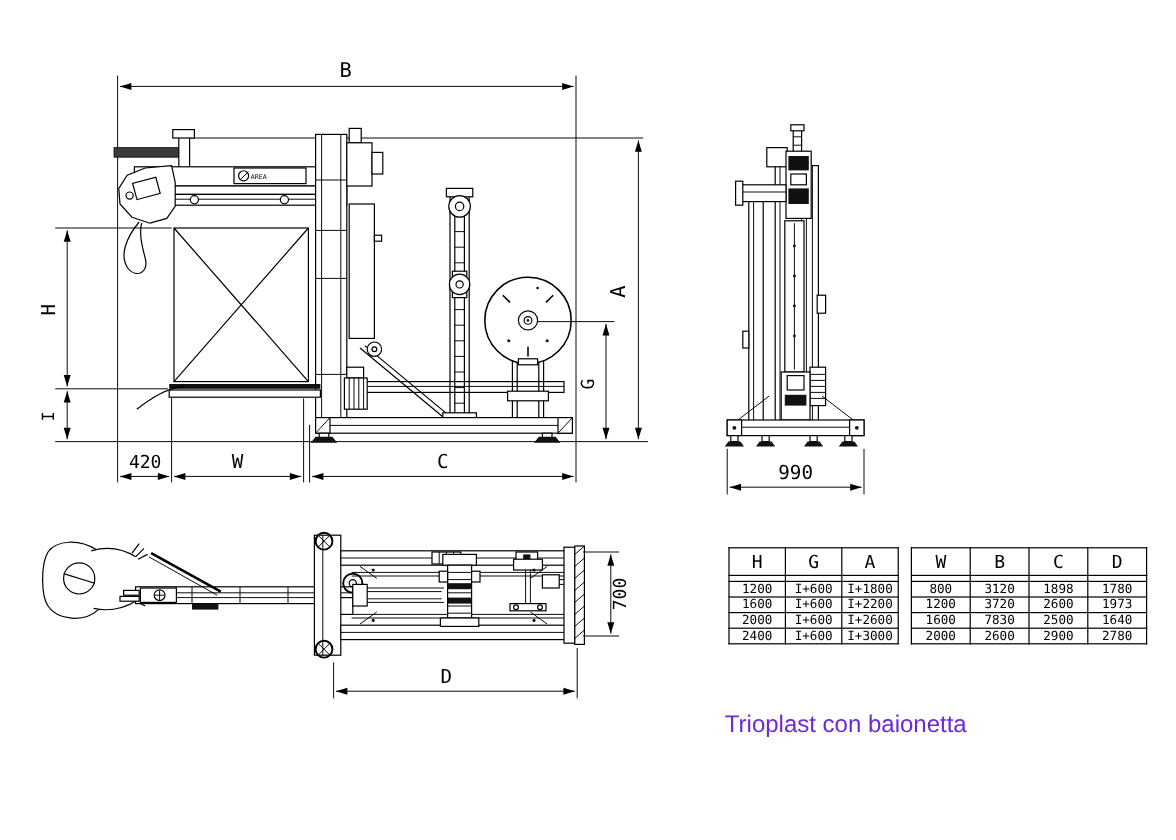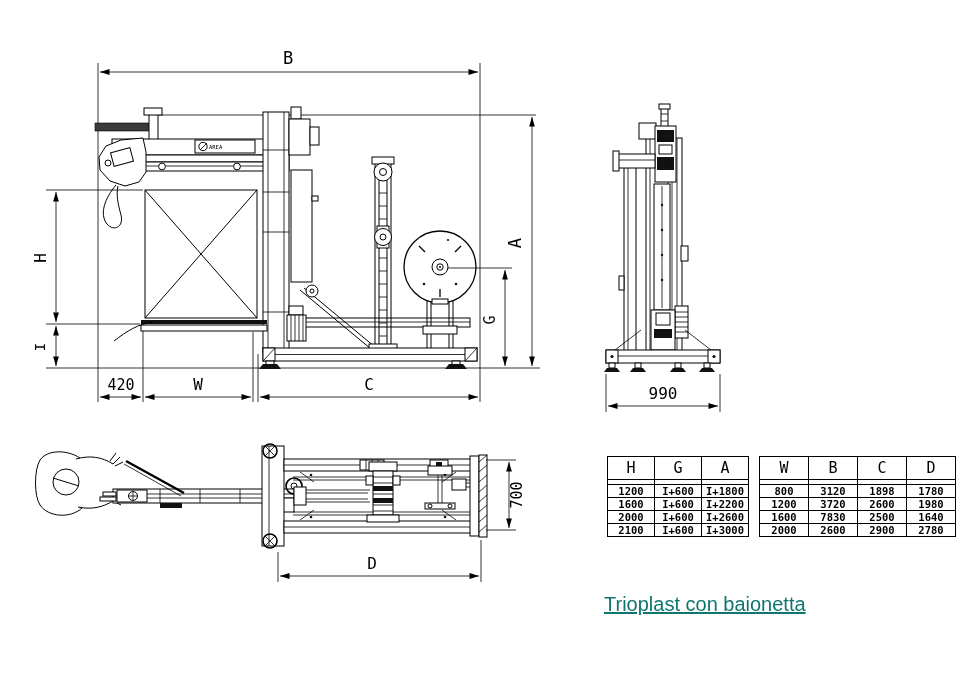--- a/index.html
+++ b/index.html
@@ -16,23 +16,23 @@
   .fg{fill:#3a3a3a;stroke:#000;stroke-width:.6}
   .fd{fill:#111;stroke:none}
   .dim{stroke:#000;stroke-width:.8;fill:none}
   .dimtxt{font-family:"DejaVu Sans Mono","Liberation Mono",monospace;fill:#000}
   
   .spec{position:absolute;border-collapse:collapse;table-layout:fixed;background:#fff;border:1.5px solid #000;}
   .spec td{border:1px solid #000;text-align:center;vertical-align:middle;padding:0;
            font-family:"DejaVu Sans Mono","Liberation Mono",monospace;color:#000;overflow:hidden;}
   .spec tr.hdr td{height:22px;font-size:15px;}
   .spec tr.gap td{height:4px;}
-  .spec tr.row td{height:12px;font-size:10.5px;font-weight:bold;}
+  .spec tr.row td{height:12px;font-size:10.5px;font-weight:normal;}
   
-  .title{position:absolute;left:604px;top:590px;font-size:20px;line-height:29px;color:#0f766e;text-decoration:underline;}
+  .title{position:absolute;left:604px;top:590px;font-size:20px;line-height:29px;color:#6d28d9;}
 </style>
 </head>
 <body>
 
 <div class="canvas">
 
 <svg width="980" height="700" viewBox="0 0 980 700">
   <defs>
     <marker id="arr" markerUnits="userSpaceOnUse" markerWidth="11" markerHeight="8" refX="10" refY="4" orient="auto-start-reverse">
       <path d="M0.5,1.1 L10,4 L0.5,6.9 Z" fill="#000"></path>
@@ -324,21 +324,21 @@
     <td>1600</td>
           <td>I+600</td>
           <td>I+2200</td>
   </tr>
   <tr class="row">
     <td>2000</td>
           <td>I+600</td>
           <td>I+2600</td>
   </tr>
   <tr class="row">
-    <td>2100</td>
+    <td>2400</td>
           <td>I+600</td>
           <td>I+3000</td>
   </tr>
 </tbody>
     </table>
 
 <table class="spec" style="left:759px;top:456px;width:196px">
   <colgroup>
         <col style="width:49px">
         <col style="width:49px">
@@ -361,21 +361,21 @@
   <tr class="row">
     <td>800</td>
           <td>3120</td>
           <td>1898</td>
           <td>1780</td>
   </tr>
   <tr class="row">
     <td>1200</td>
           <td>3720</td>
           <td>2600</td>
-          <td>1980</td>
+          <td>1973</td>
   </tr>
   <tr class="row">
     <td>1600</td>
           <td>7830</td>
           <td>2500</td>
           <td>1640</td>
   </tr>
   <tr class="row">
     <td>2000</td>
           <td>2600</td>

